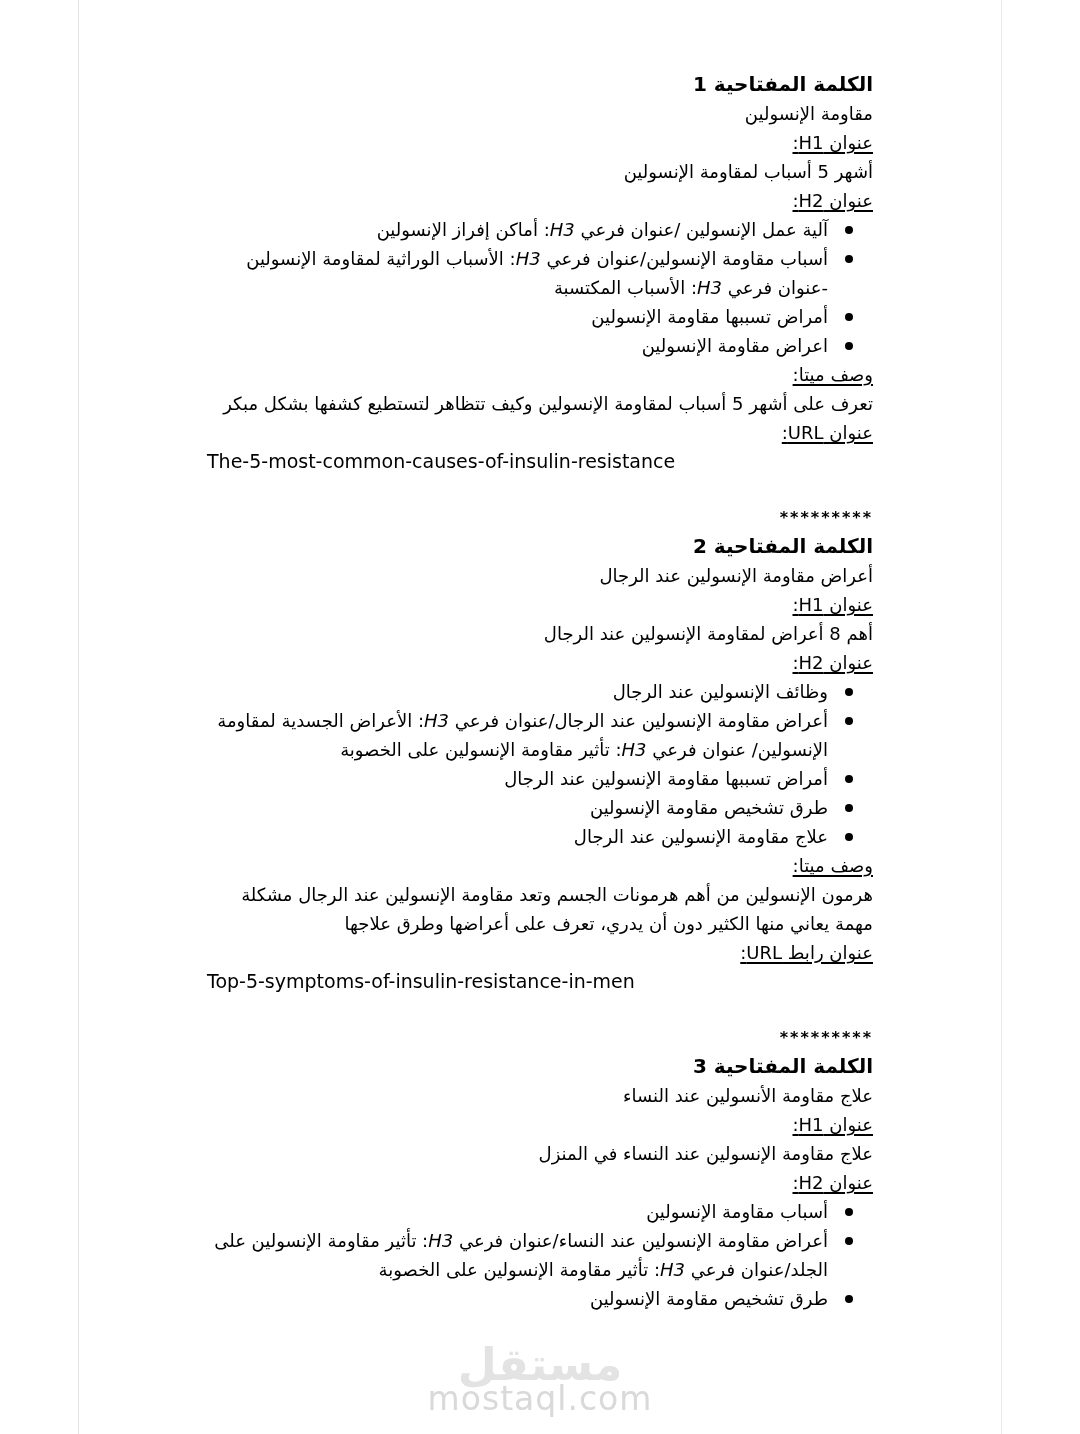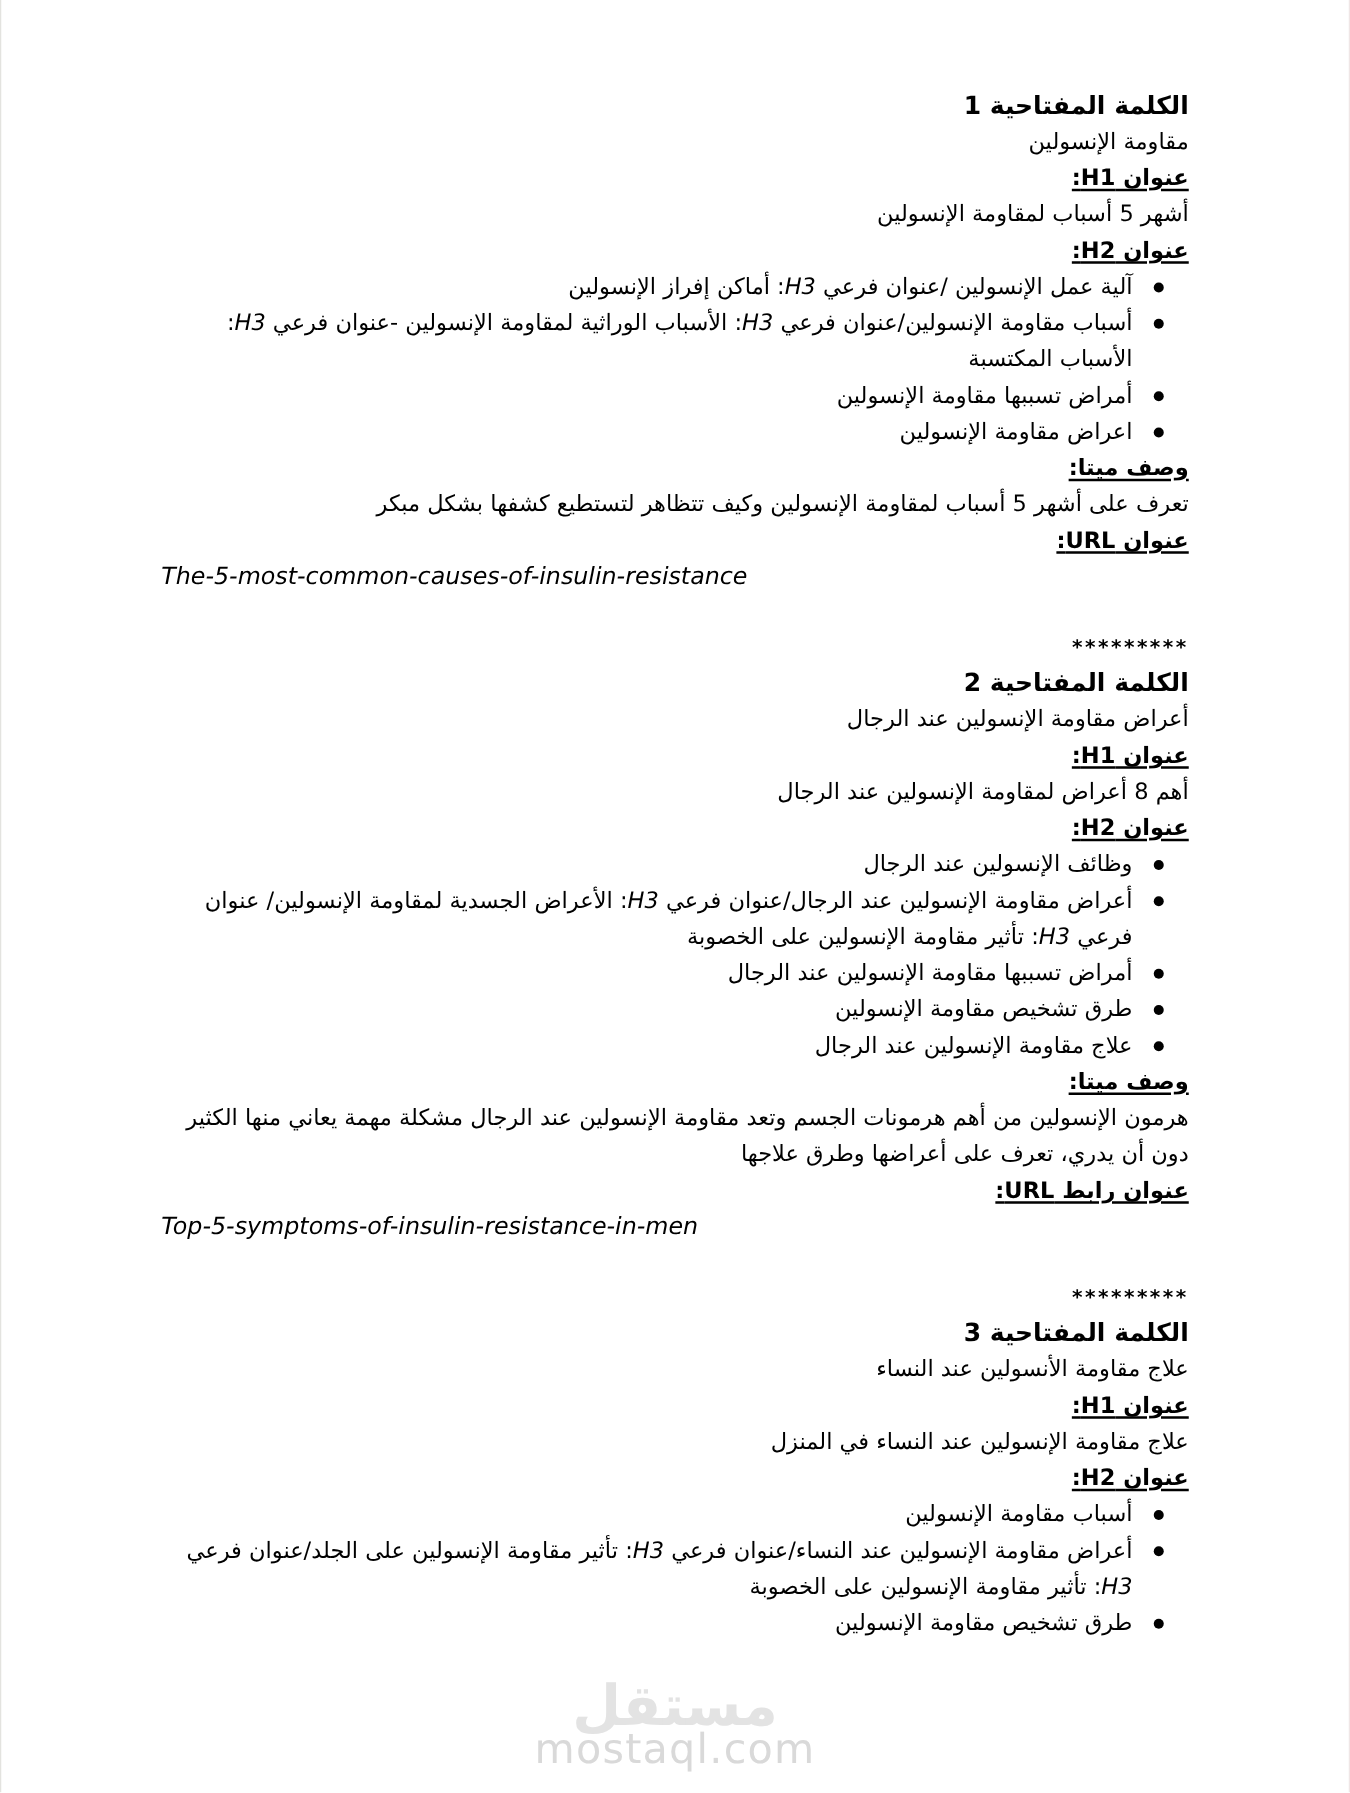--- a/index.html
+++ b/index.html
@@ -2,21 +2,21 @@
 <html lang="ar"><head>
 <meta charset="utf-8">
 <style>
   html, body {
     margin: 0;
     padding: 0;
     background: #ffffff;
   }
   .page {
     position: relative;
-    width: 1080px;
+    width: 924px;
     height: 1434px;
     margin: 0 auto;
     background: #ffffff;
     border-left: 1px solid #e3e3df;
     border-right: 1px solid #efe6e6;
     box-sizing: border-box;
     overflow: hidden;
     font-family: "DejaVu Sans", sans-serif;
     color: #000000;
   }
@@ -30,21 +30,21 @@
   .content p, .content h2, .content ul {
     margin: 0;
     padding: 0;
   }
   .sec-title {
     font-size: 20px;
     font-weight: bold;
     line-height: 29px;
   }
   .label {
-    font-weight: bold;
+    font-weight: normal;
     text-decoration: underline;
     text-decoration-thickness: 2px;
     text-underline-offset: 3px;
   }
   ul.bullets {
     list-style: none;
     padding-right: 18px;
   }
   ul.bullets li {
     position: relative;
@@ -60,21 +60,20 @@
     background: #000;
     border-radius: 50%;
   }
   .italic {
     font-style: italic;
   }
   .url {
     direction: ltr;
     text-align: left;
     font-size: 19px;
-    font-style: italic;
   }
   .sep {
     margin-top: 27px !important;
     font-weight: bold;
     font-size: 16px;
     letter-spacing: 2px;
     line-height: 29px;
   }
   .watermark {
     position: absolute;

